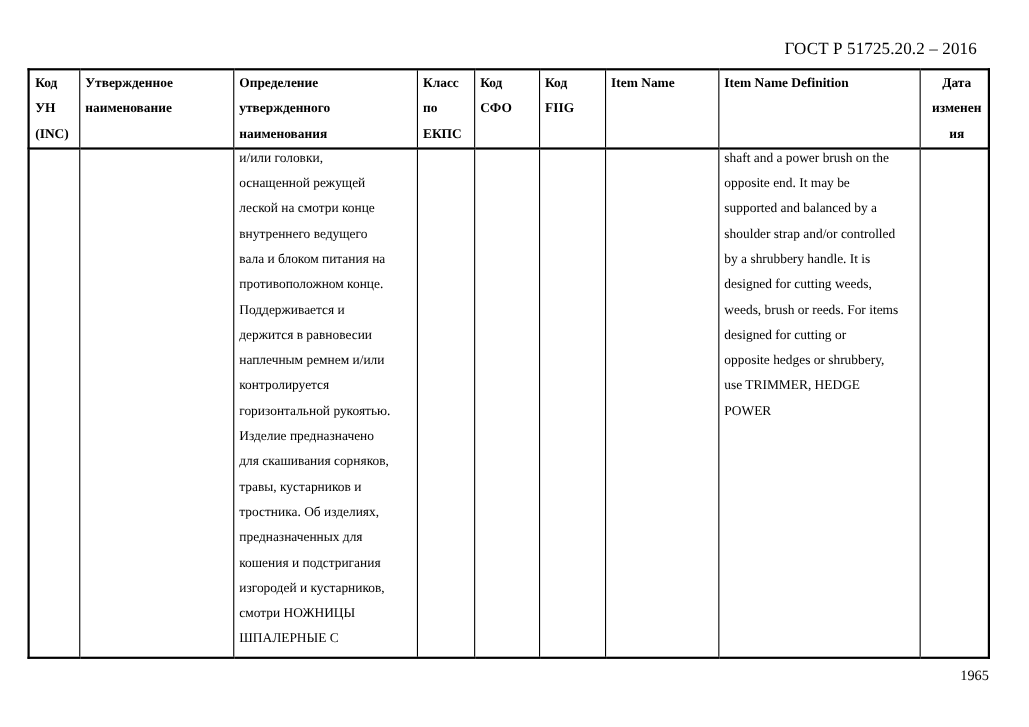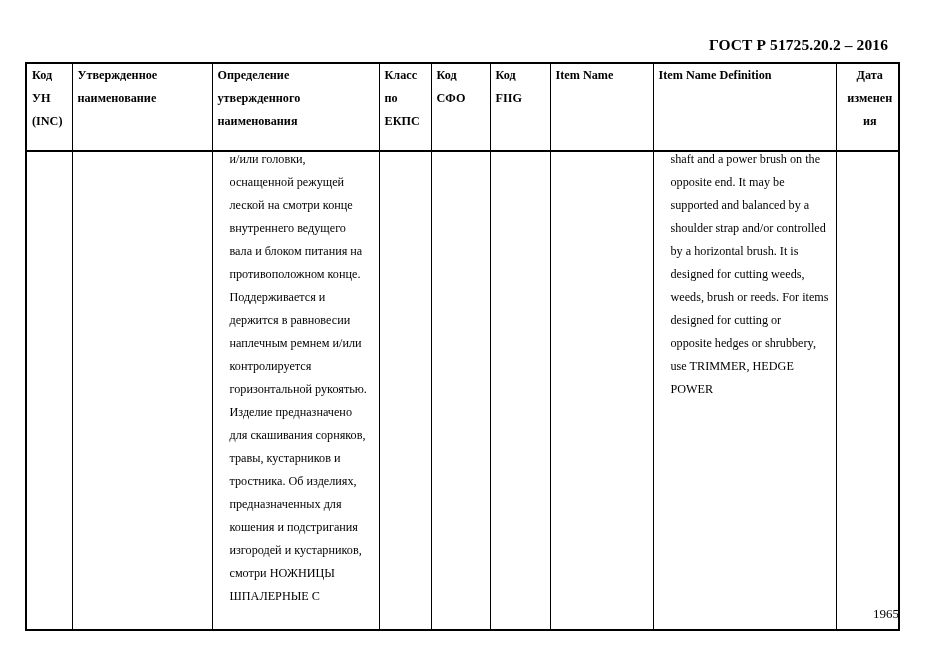--- a/index.html
+++ b/index.html
@@ -12,36 +12,36 @@
       height: 661px;
       position: relative;
       overflow: hidden;
       font-family: "Liberation Serif", "DejaVu Serif", serif;
       color: #000;
     }
     .doc-header {
       position: absolute;
       top: 36px;
       right: 47px;
-      font-weight: bold;
+      font-weight: normal;
       font-size: 15.5px;
       letter-spacing: 0.1px;
     }
     .doc-table {
       position: absolute;
       left: 25px;
       top: 62px;
       border-collapse: collapse;
       table-layout: fixed;
     }
     .doc-table th, .doc-table td {
       border: 1px solid #000;
       vertical-align: top;
       text-align: left;
-      padding: 0 0 16px 5px;
+      padding: 0 0 0 5px;
       font-size: 12.2px;
       line-height: 23px;
       overflow: hidden;
     }
     .doc-table th {
       font-weight: bold;
       height: 70px;
       padding-top: 0;
       border-bottom: 2px solid #000;
     }
@@ -58,21 +58,20 @@
     .doc-table th:last-child, .doc-table td:last-child {
       border-right: 2px solid #000;
       text-align: center;
     }
     .doc-table td .line {
       display: block;
       white-space: nowrap;
     }
     .doc-table td .cell-text {
       margin-top: -4px;
-      margin-left: 12px;
     }
     .page-number {
       position: absolute;
       top: 606px;
       right: 36px;
       font-size: 13px;
     }
   </style>
 </head>
 <body>
@@ -164,21 +163,21 @@
       <td></td>
       <td></td>
       <td></td>
       <td></td>
       <td>
         <div class="cell-text">
             <span class="line">shaft and a power brush on the</span>
             <span class="line">opposite end.  It may be</span>
             <span class="line">supported and balanced by a</span>
             <span class="line">shoulder strap and/or controlled</span>
-            <span class="line">by a horizontal brush.  It is</span>
+            <span class="line">by a shrubbery handle.  It is</span>
             <span class="line">designed for cutting weeds,</span>
             <span class="line">weeds, brush or reeds.  For items</span>
             <span class="line">designed for cutting or</span>
             <span class="line">opposite hedges or shrubbery,</span>
             <span class="line">use TRIMMER, HEDGE</span>
             <span class="line">POWER</span>
           </div>
       </td>
       <td></td>
     </tr>

